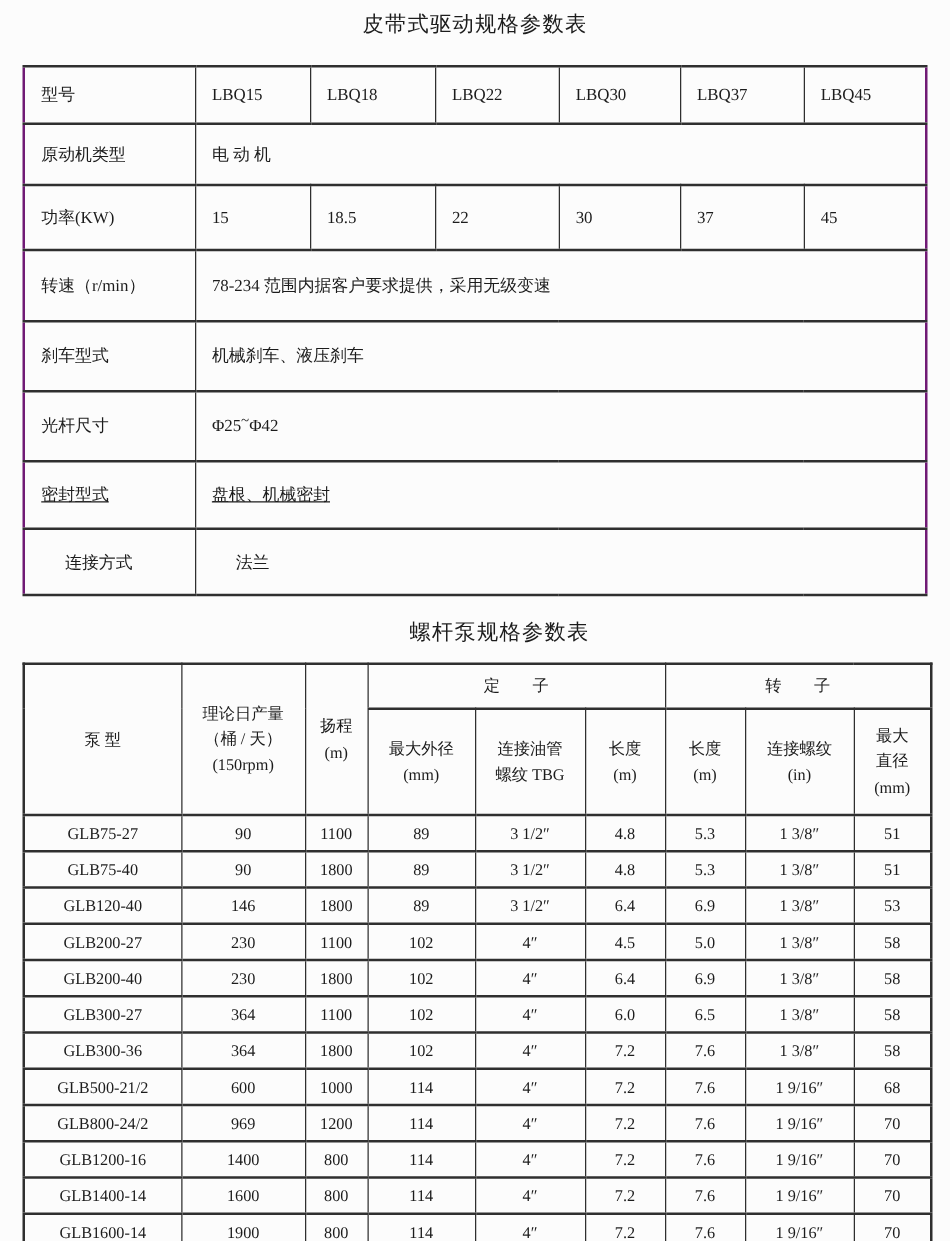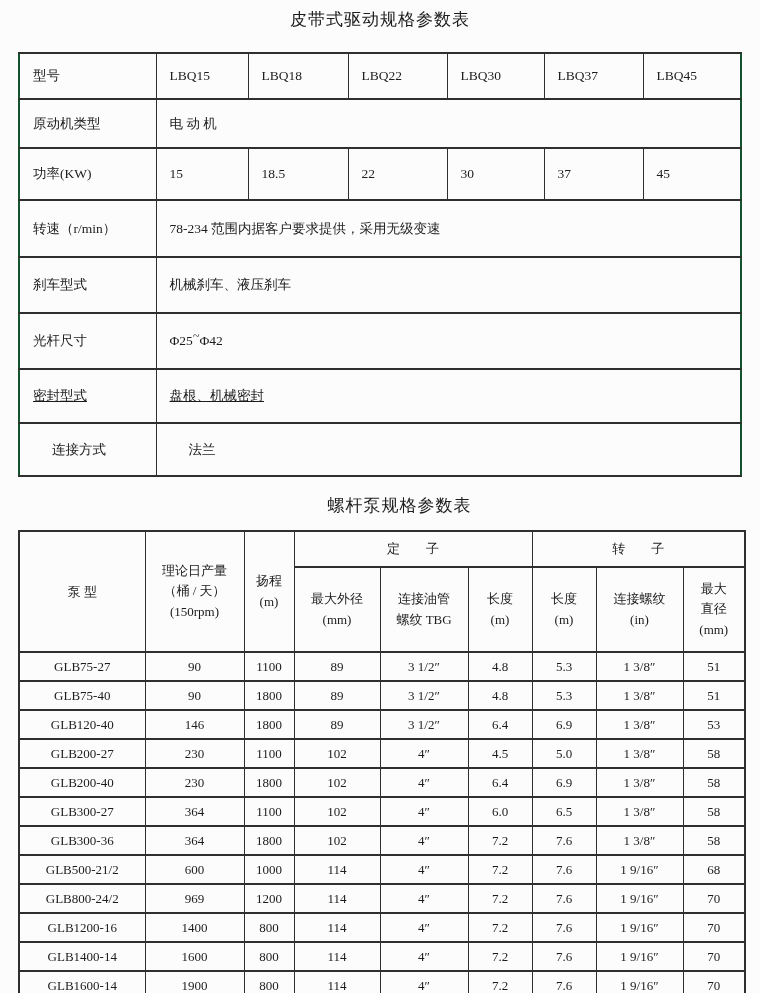--- a/index.html
+++ b/index.html
@@ -27,21 +27,21 @@
   }
   table {
     border-collapse: collapse;
     table-layout: fixed;
     margin-left: 18px;
   }
   
   #drive-table {
     width: 722px;
     margin-top: 21px;
-    border: 2px solid #14532d;
+    border: 2px solid #701a75;
   }
   #drive-table td {
     border: 1px solid #2f2f2f;
     border-top-width: 2px;
     border-bottom-width: 2px;
     font-size: 13.5px;
     padding: 2px 4px 2px 13px;
     vertical-align: middle;
     overflow: hidden;
   }

